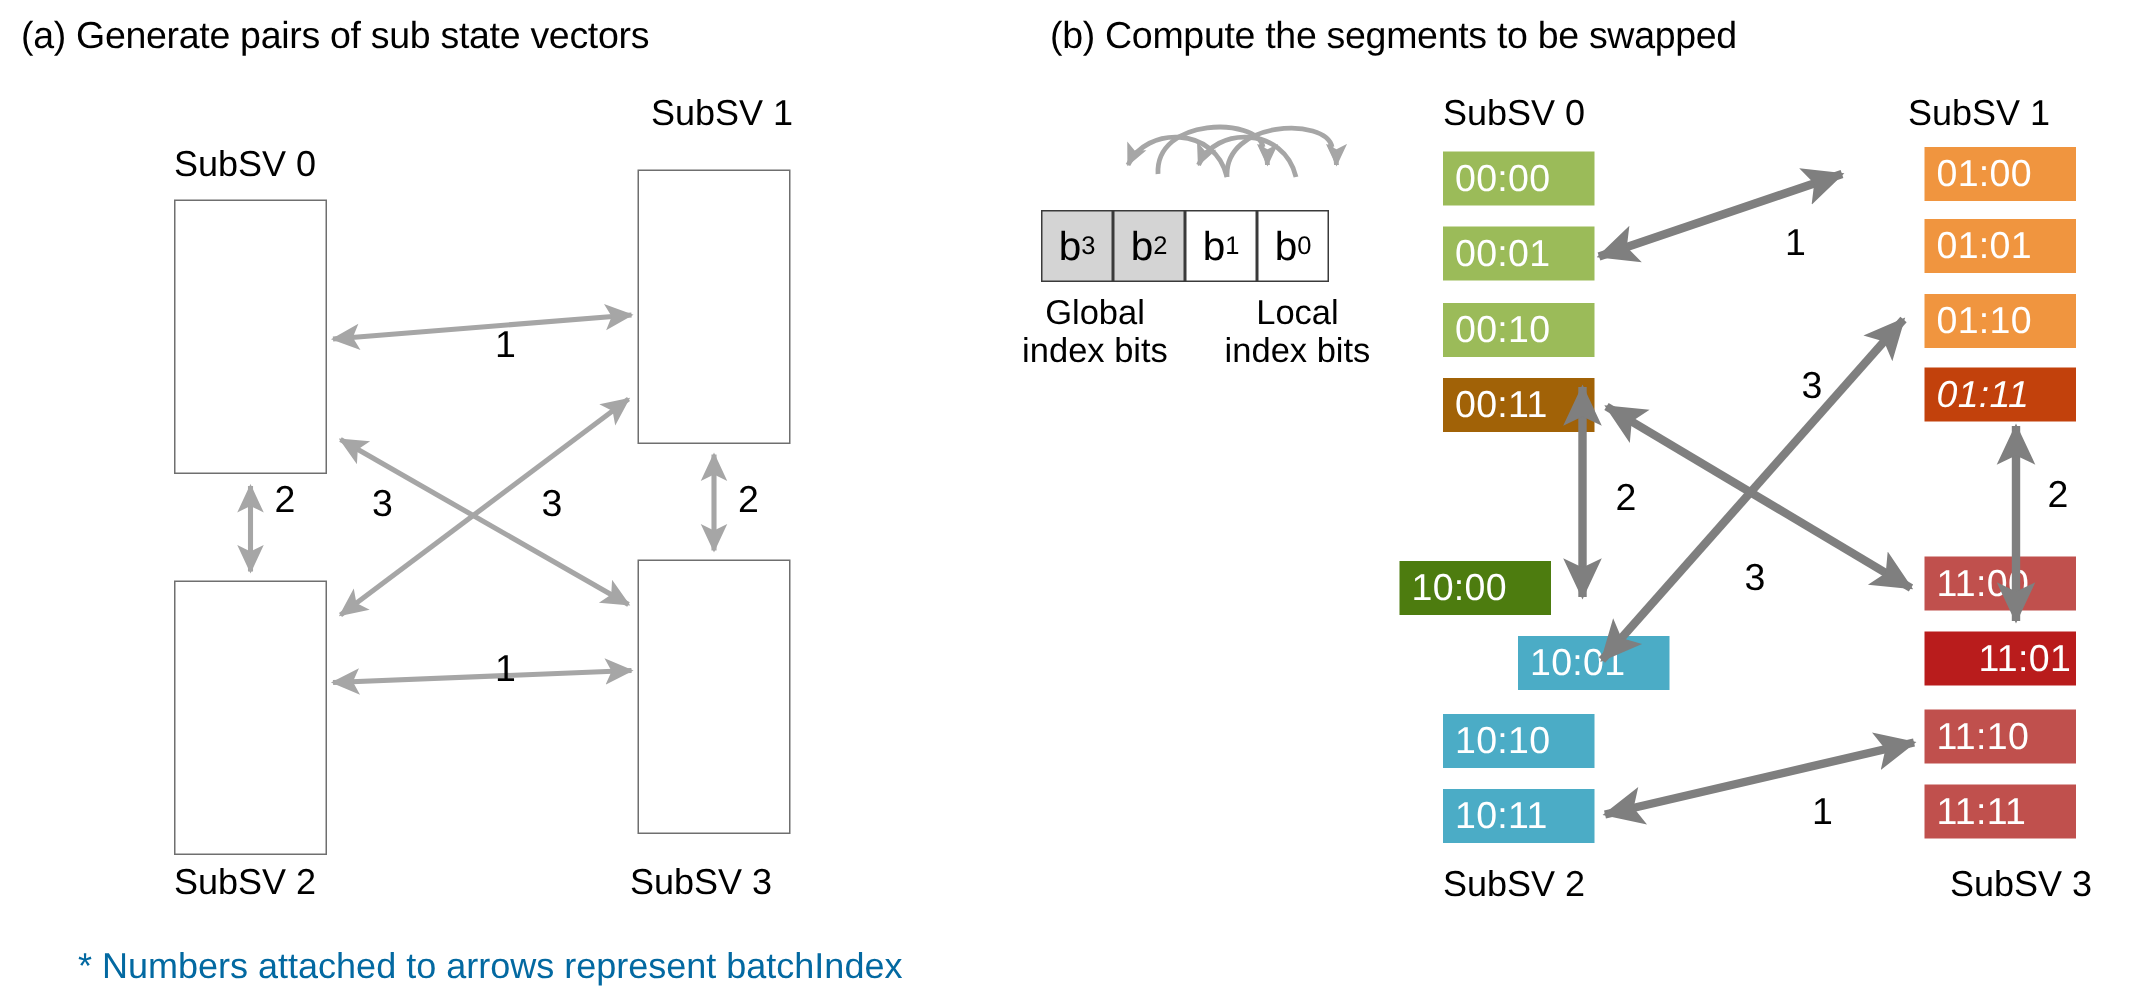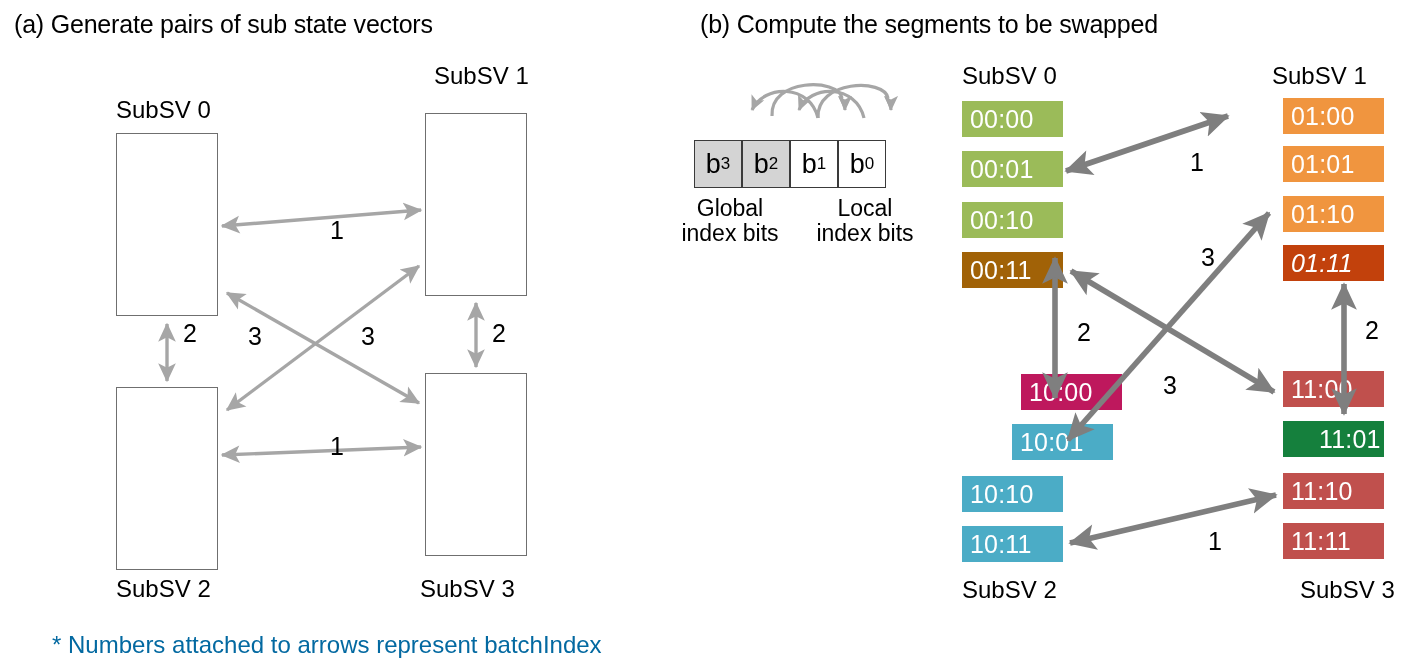--- a/index.html
+++ b/index.html
@@ -192,27 +192,27 @@
   <div class="abs seg" style="left:962px; top:101px; background:#9BBB59;">00:00</div>
   <div class="abs seg" style="left:962px; top:151px; background:#9BBB59;">00:01</div>
   <div class="abs seg" style="left:962px; top:202px; background:#9BBB59;">00:10</div>
   <div class="abs seg" style="left:962px; top:252px; background:#a16207;">00:11</div>
 
   <div class="abs seg" style="left:1283px; top:98px; background:#F0953F;">01:00</div>
   <div class="abs seg" style="left:1283px; top:146px; background:#F0953F;">01:01</div>
   <div class="abs seg" style="left:1283px; top:196px; background:#F0953F;">01:10</div>
   <div class="abs seg" style="left:1283px; top:245px; background:#c2410c;font-style:italic;">01:11</div>
 
-  <div class="abs seg" style="left:1002px; top:374px; background:#be185d;margin-left:19px;">10:00</div>
+  <div class="abs seg" style="left:914px; top:374px; background:#4d7c0f;margin-left:19px;">10:00</div>
   <div class="abs seg" style="left:1012px; top:424px; background:#4BACC6;">10:01</div>
   <div class="abs seg" style="left:962px; top:476px; background:#4BACC6;">10:10</div>
   <div class="abs seg" style="left:962px; top:526px; background:#4BACC6;">10:11</div>
 
   <div class="abs seg" style="left:1283px; top:371px; background:#C0504D;">11:00</div>
-  <div class="abs seg" style="left:1283px; top:421px; background:#15803d;padding-left:36px;">11:01</div>
+  <div class="abs seg" style="left:1283px; top:421px; background:#b91c1c;padding-left:36px;">11:01</div>
   <div class="abs seg" style="left:1283px; top:473px; background:#C0504D;">11:10</div>
   <div class="abs seg" style="left:1283px; top:523px; background:#C0504D;">11:11</div>
 
   <svg width="1421" height="664">
 
     <line x1="1066" y1="171" x2="1228" y2="116" stroke="#7F7F7F" stroke-width="5.6" marker-end="url(#ahD)" marker-start="url(#ahDs)"></line>
 
     <line x1="1055" y1="258" x2="1055" y2="398" stroke="#7F7F7F" stroke-width="5.6" marker-end="url(#ahD)" marker-start="url(#ahDs)"></line>
 
     <line x1="1344" y1="284" x2="1344" y2="414" stroke="#7F7F7F" stroke-width="5.6" marker-end="url(#ahD)" marker-start="url(#ahDs)"></line>

